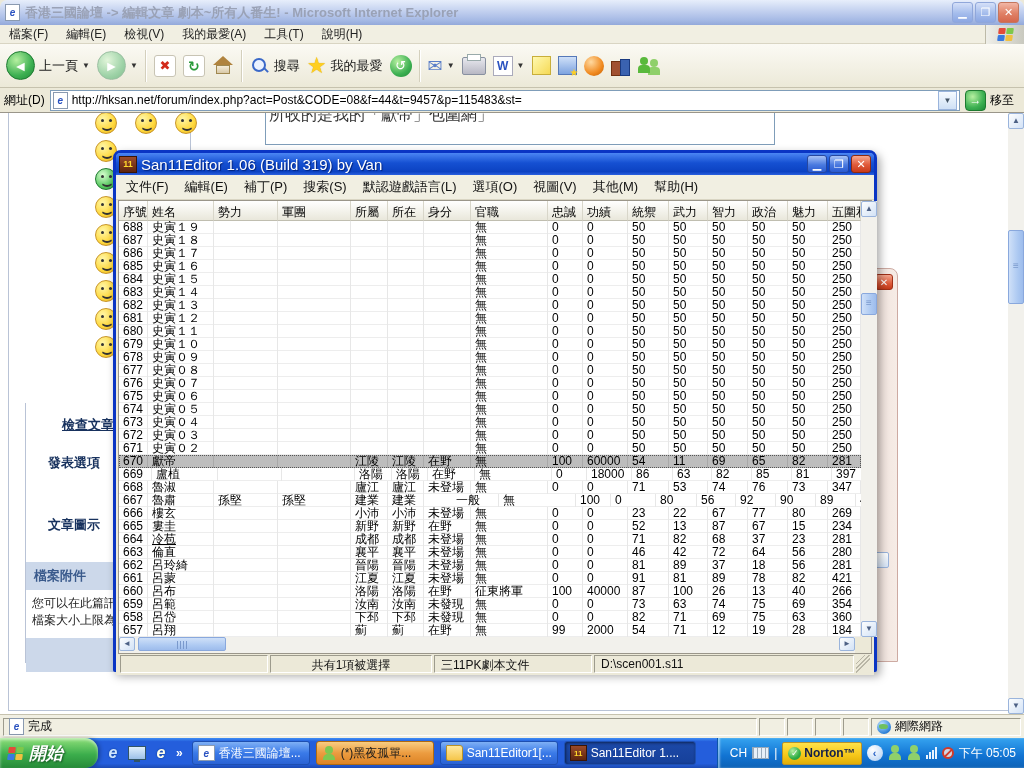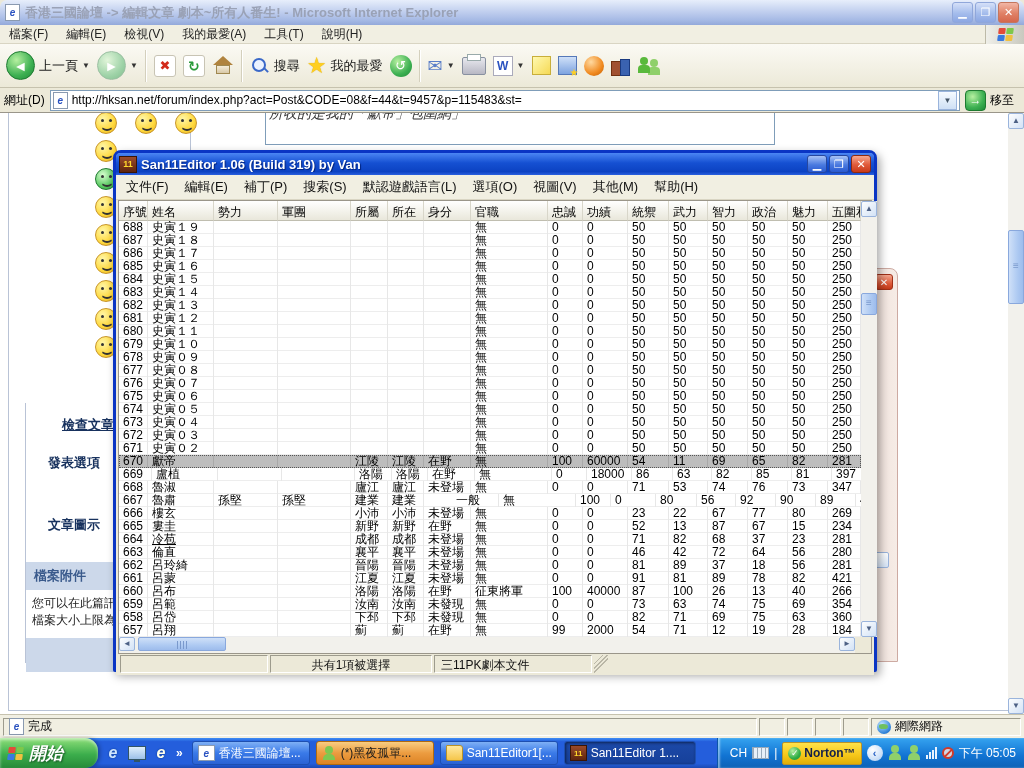--- a/index.html
+++ b/index.html
@@ -68,37 +68,37 @@
   .pg-vline{position:absolute;width:1px;background:#b9c3d6;}
   .pg-hline{position:absolute;height:1px;background:#b9c3d6;}
   .band{position:absolute;left:26px;width:88px;background:#ccd8ea;}
   .pg-label{position:absolute;font-weight:bold;font-size:13px;color:#18325e;white-space:nowrap;}
   .pg-text{position:absolute;font-size:12px;color:#222;white-space:nowrap;}
   .smiley{position:absolute;width:22px;height:22px;border-radius:50%;background:radial-gradient(circle at 35% 30%,#fff6a8,#ffd93d 60%,#e5aa1e);border:1px solid #c8962a;box-sizing:border-box;}
   .smiley::before{content:"";position:absolute;left:5px;top:6px;width:3px;height:3px;border-radius:50%;background:#333;box-shadow:8px 0 0 #333;}
   .smiley::after{content:"";position:absolute;left:5px;top:8px;width:10px;height:7px;border:1px solid transparent;border-bottom:2px solid #333;border-radius:50%;}
   .smiley.green{background:radial-gradient(circle at 35% 30%,#d8ffd0,#58c860 60%,#2a9a3c);border-color:#1f7a30;}
   .txtbox{position:absolute;left:265px;top:-2px;width:510px;height:34px;box-sizing:border-box;border:1px solid #7f9db9;background:#fff;overflow:hidden;}
-  .txtbox span{position:absolute;left:3px;top:-7px;font-size:14px;color:#333;white-space:nowrap;font-style:italic;}
+  .txtbox span{position:absolute;left:3px;top:-7px;font-size:16px;color:#333;white-space:nowrap;}
   .sliver{position:absolute;left:870px;top:155px;width:28px;height:394px;background:linear-gradient(90deg,#efe0da,#f6ece6);border:1px solid #cdaaa2;border-radius:0 8px 0 0;box-sizing:border-box;z-index:2;}
   .sliver-close{position:absolute;left:4px;top:5px;width:18px;height:16px;border-radius:3px;background:linear-gradient(#f4a68e,#dd5a3a 60%,#c43a1a);border:1px solid #a03018;color:#fff;font-size:10px;font-weight:bold;display:flex;align-items:center;justify-content:center;box-sizing:border-box;}
   .sliver-btn{position:absolute;left:4px;top:283px;width:14px;height:16px;background:linear-gradient(#fdfefe,#d7e5f7);border:1px solid #9ab4dc;border-radius:2px;box-sizing:border-box;}
 
   
   .pg-scroll{position:absolute;right:0;top:0;width:16px;height:601px;background:#f2f1ec;z-index:4;display:flex;flex-direction:column;}
   .sb-btn{flex:none;width:16px;height:16px;box-sizing:border-box;background:linear-gradient(135deg,#fdfefe,#d3e2f6);border:1px solid #9ab4dc;border-radius:2px;color:#4d6185;font-size:8px;display:flex;align-items:center;justify-content:center;line-height:1;}
   .sb-track{flex:1;position:relative;}
   .sb-thumb{position:absolute;left:0;width:16px;box-sizing:border-box;background:linear-gradient(90deg,#cfe0f8,#aecaf2 60%,#9dbcec);border:1px solid #89a8dd;border-radius:2px;}
   .sb-thumb::after{content:"≡";position:absolute;left:4px;top:50%;margin-top:-7px;color:#7a99cc;font-size:10px;}
 
   
   .ed{position:absolute;left:113px;top:37px;width:764px;height:522px;box-sizing:border-box;border:3px solid #0a35c4;border-radius:8px 8px 2px 2px;background:#ece9d8;box-shadow:3px 4px 10px rgba(0,0,0,.35);z-index:3;display:flex;flex-direction:column;}
   .ed-title{height:22px;flex:none;background:linear-gradient(#4b86f4,#1550d2 45%,#0c42c2 85%,#2a60e0);border-radius:4px 4px 0 0;display:flex;align-items:center;padding:0 3px;}
   .ed-ico{width:16px;height:15px;background:linear-gradient(#9a4a2a,#5e250e);border:1px solid #3a1505;color:#ffd92a;font-size:9px;font-weight:bold;display:flex;align-items:center;justify-content:center;flex:none;}
-  .ed-title-text{flex:1;color:#fff;font-weight:bold;font-size:13px;margin-left:4px;text-shadow:1px 1px 1px #00217a;white-space:nowrap;overflow:hidden;}
+  .ed-title-text{flex:1;color:#fff;font-weight:normal;font-size:15px;margin-left:4px;text-shadow:1px 1px 1px #00217a;white-space:nowrap;overflow:hidden;}
   .cap-blue{background:linear-gradient(#a8c2f6,#4a7ae0 55%,#2a5ad0);border:1px solid #27479e;}
   .cap-red{background:linear-gradient(#f6a890,#e05a3a 55%,#c83a1a);border:1px solid #8e2a10;}
   .ed-menu{height:24px;flex:none;background:#f1efe2;display:flex;align-items:center;font-size:13px;color:#111;padding-left:2px;border-bottom:1px solid #d9d5c3;}
   .ed-menu .menu-item{padding:2px 8px;}
   .ed-work{flex:1;display:flex;flex-direction:column;background:#ece9d8;padding:0 2px;}
   .ed-grid{flex:none;display:flex;border:1px solid #9a968a;border-bottom:none;background:#fff;}
   .ed-gridmain{width:742px;flex:none;display:flex;flex-direction:column;overflow:hidden;}
   .hdr{display:flex;height:20px;flex:none;}
   .hcell{box-sizing:border-box;flex:none;font-size:12px;padding:3px 0 0 4px;white-space:nowrap;overflow:hidden;background:linear-gradient(#ffffff,#f2f1e9 60%,#e9e7db);border-right:1px solid #d8d6ca;border-bottom:1px solid #c0beb0;}
   .rows{height:416px;flex:none;background:repeating-linear-gradient(to bottom,#fff 0 12px,#ededed 12px 13px);}
@@ -937,20 +937,21 @@
           <span class="hs-track">
               <span class="hs-thumb"></span>
             </span>
           <span class="sb-btn" style="height:14px;">►</span>
           <span class="hs-corner"></span>
         </div>
         <div class="ed-status" id="ed-status">
             <span class="sp sp0"></span>
             <span class="sp sp1">共有1項被選擇</span>
             <span class="sp sp2">三11PK劇本文件</span>
+            <span class="sp sp3">D:\scen001.s11</span>
             <span class="grip"></span>
           </div>
       </div>
     </div>
 
     <div class="pg-scroll">
       <span class="sb-btn">▲</span>
       <span class="sb-track">
           <span class="sb-thumb" style="top:101px;height:74px;"></span>
         </span>

